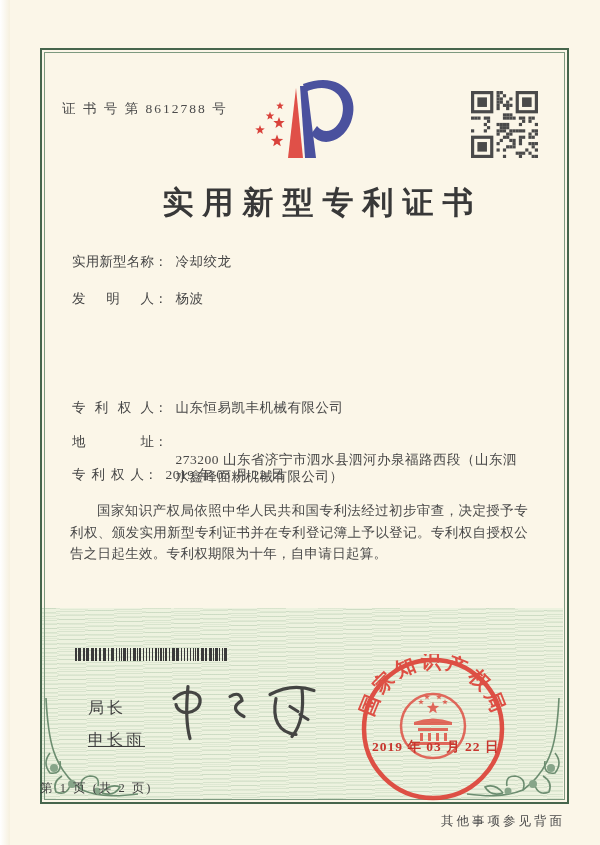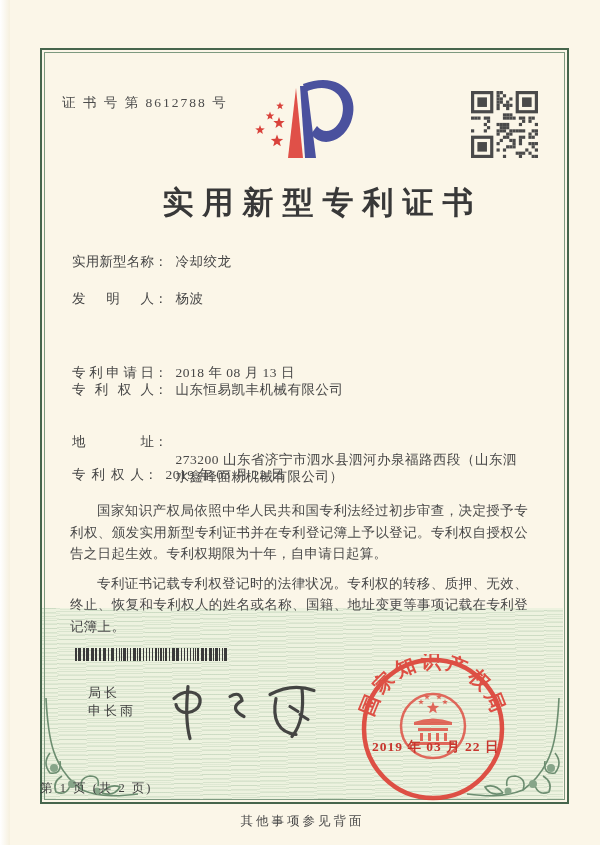--- a/index.html
+++ b/index.html
@@ -9,45 +9,45 @@
         background:linear-gradient(90deg,#ffffff,#f6f0df);z-index:1;}
   .pattern-band{position:absolute;left:42px;top:608px;width:521px;height:191px;z-index:0;
         background:
           repeating-linear-gradient(178deg, rgba(140,175,140,.22) 0 1px, rgba(255,255,255,0) 1px 4px),
           repeating-linear-gradient(2deg, rgba(140,175,140,.14) 0 1px, rgba(255,255,255,0) 1px 5px),
           #edf2df;}
   .frame{position:absolute;left:40px;top:48px;width:525px;height:752px;z-index:3;
         border:2px solid #46654c;pointer-events:none;}
   .frame::after{content:"";position:absolute;left:2px;top:2px;right:2px;bottom:2px;
         border:1px solid #7d997f;}
-  .cert-number{position:absolute;left:62px;top:94px;font-size:13.5px;letter-spacing:2px;
+  .cert-number{position:absolute;left:62px;top:100px;font-size:13.5px;letter-spacing:2px;
         color:#4c4c4c;z-index:4;}
   .logo{position:absolute;left:243px;top:70px;z-index:4;}
   .qr{position:absolute;left:471px;top:91px;z-index:4;}
   .title{position:absolute;left:40px;top:178px;width:557px;margin:4px;text-align:center;
         font-size:31px;font-weight:700;letter-spacing:9px;color:#383838;z-index:4;}
   .row{position:absolute;left:72px;font-size:13.5px;color:#474747;z-index:4;white-space:nowrap;}
   .flabel{display:inline-block;width:82px;text-align:justify;text-align-last:justify;vertical-align:top;}
   .fvalue{margin-left:8px;letter-spacing:.5px;}
   .row-address{white-space:normal;}
   .row-address .fvalue{display:inline-block;width:352px;line-height:16.5px;vertical-align:top;margin-top:19px;}
   .grant-part2{position:absolute;left:228px;top:0;}
   .paragraphs{position:absolute;left:70px;top:492px;width:458px;z-index:4;}
   .paragraphs p{margin:8px 0 2px 0;font-size:13.5px;line-height:21.5px;text-indent:2em;
         color:#4a4a4a;text-align:justify;letter-spacing:.3px;}
   .barcode{position:absolute;left:75px;top:648px;z-index:4;}
-  .officer{position:absolute;left:88px;top:684px;z-index:4;font-size:13px;color:#3f3f3f;letter-spacing:3px;}
-  .officer .name{}
+  .officer{position:absolute;left:88px;top:698px;z-index:4;font-size:16px;color:#3f3f3f;letter-spacing:3px;}
+  .officer .name{margin-top:11px;text-decoration:underline;}
   .signature{position:absolute;left:150px;top:670px;z-index:5;}
   .seal{position:absolute;left:358px;top:654px;z-index:5;opacity:.92;}
   .seal-date{position:absolute;left:372px;top:738px;z-index:6;font-size:13.5px;font-weight:700;
         color:#c8362e;letter-spacing:1px;white-space:nowrap;}
   .footer-page{position:absolute;left:40px;top:780px;width:525px;text-align:left;
         font-size:12.5px;color:#3f3f3f;letter-spacing:2px;z-index:4;}
-  .footer-note{position:absolute;left:40px;top:813px;width:525px;text-align:center;
+  .footer-note{position:absolute;left:40px;top:813px;width:525px;text-align:right;
         font-size:12.5px;color:#4a4a4a;letter-spacing:3px;z-index:4;}
   .flourish{position:absolute;z-index:4;}
   .fl-bl{left:42px;top:698px;}
   .fl-br{left:463px;top:698px;transform:scale(-1,1);}
 </style>
 </head>
 <body>
 
 <div class="page">
 
@@ -176,36 +176,32 @@
     </svg>
 
   <h1 class="title">实用新型专利证书</h1>
 
   <div class="row" style="top:290px">
     <span class="flabel">发明人</span><span>：</span><span class="fvalue">杨波</span>
   </div>
   <div class="row" style="top:253px">
     <span class="flabel">实用新型名称</span><span>：</span><span class="fvalue">冷却绞龙</span>
   </div>
-  <div class="row" style="top:364px">
-    <span class="flabel">专利申请日</span><span>：</span><span class="fvalue">2018 年 08 月 13 日</span>
-  </div>
-  <div class="row" style="top:381px">
+  <div class="row" style="top:399px">
     <span class="flabel">专利权人</span><span>：</span><span class="fvalue">山东恒易凯丰机械有限公司</span>
   </div>
   <div class="row row-address" style="top:433px">
     <span class="flabel">地址</span><span>：</span><span class="fvalue">273200 山东省济宁市泗水县泗河办泉福路西段（山东泗水鑫峰面粉机械有限公司）</span>
   </div>
   <div class="row" style="top:466px;width:456px">
     <span class="flabel" style="width:72px">专利权人</span><span>：</span><span class="fvalue">2019 年 03 月 22 日</span>
   </div>
 
   <div class="paragraphs">
     <p>国家知识产权局依照中华人民共和国专利法经过初步审查，决定授予专利权、颁发实用新型专利证书并在专利登记簿上予以登记。专利权自授权公告之日起生效。专利权期限为十年，自申请日起算。</p>
-    <p>专利证书记载专利权登记时的法律状况。专利权的转移、质押、无效、终止、恢复和专利权人的姓名或名称、国籍、地址变更等事项记载在专利登记簿上。</p>
   </div>
 
   <svg class="barcode" id="barcode" width="155" height="13" viewBox="0 0 155 13">
       <rect x="0" y="0" width="2" height="13" fill="#3a3a3a"></rect>
       <rect x="3" y="0" width="3" height="13" fill="#3a3a3a"></rect>
       <rect x="8" y="0" width="2" height="13" fill="#3a3a3a"></rect>
       <rect x="11" y="0" width="3" height="13" fill="#3a3a3a"></rect>
       <rect x="16" y="0" width="3" height="13" fill="#3a3a3a"></rect>
       <rect x="20" y="0" width="2" height="13" fill="#3a3a3a"></rect>
       <rect x="24" y="0" width="2" height="13" fill="#3a3a3a"></rect>

